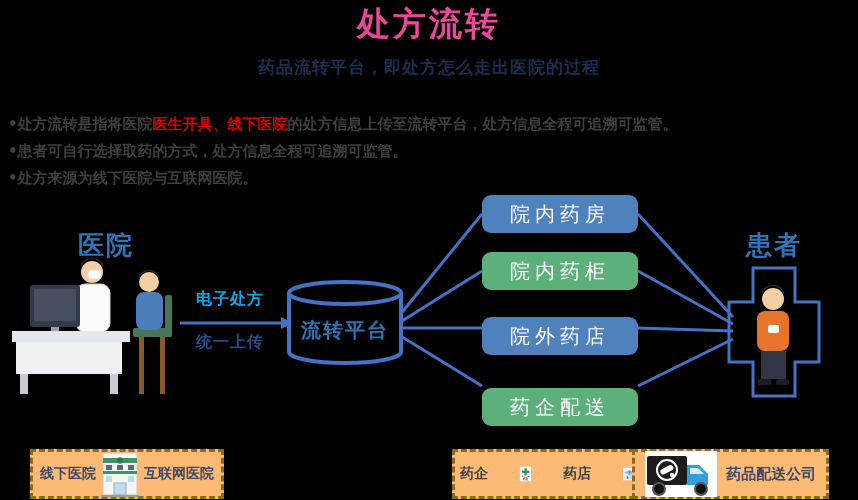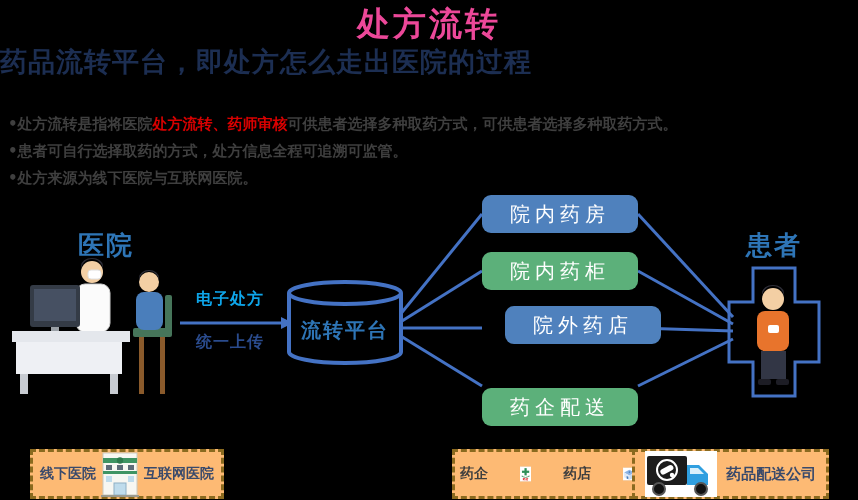--- a/index.html
+++ b/index.html
@@ -3,21 +3,21 @@
 <meta charset="utf-8">
 <style>
   html,body{margin:0;padding:0;background:#000;}
   .stage{position:relative;width:858px;height:500px;background:#000;overflow:hidden;
          font-family:"DejaVu Sans",sans-serif;}
   .abs{position:absolute;}
 
   
   .title-main{top:2px;left:0;right:0;text-align:center;font-size:33px;font-weight:bold;
               color:#ec4899;letter-spacing:3px;}
-  .title-sub{top:44px;left:0;right:0;font-size:27px;font-weight:bold;
+  .title-sub{top:56px;left:0;right:0;text-align:center;font-size:17px;font-weight:bold;
              color:#1c2e52;letter-spacing:1px;}
 
   
   .bullets{left:8px;top:111px;width:730px;font-size:15px;font-weight:bold;color:#3f3f3f;
            line-height:27px;}
   .bullets .red{color:#d90000;}
   .bullet-row{white-space:nowrap;}
 
   
   .lbl-hospital{left:78px;top:228px;font-size:26px;font-weight:bold;color:#2e75b6;letter-spacing:2px;}
@@ -26,21 +26,21 @@
   .arrow-bottom{left:196px;top:332px;font-size:16px;font-weight:bold;color:#2a4b8d;letter-spacing:1px;}
   .platform-text{left:289px;top:317px;width:112px;text-align:center;font-size:20px;
                  font-weight:bold;color:#2e75b6;letter-spacing:2px;z-index:3;}
 
   
   .channel{left:482px;width:156px;height:38px;border-radius:9px;color:#fff;font-size:20px;
            font-weight:normal;display:flex;align-items:center;justify-content:center;
            letter-spacing:5px;z-index:2;}
   .ch-blue{background:#4f81bd;}
   .ch-green{background:#5cb07a;}
-  .ch0{top:195px;} .ch1{top:252px;} .ch2{top:306px;margin-left:23px;} .ch3{top:388px;}
+  .ch0{top:195px;} .ch1{top:252px;} .ch2{top:317px;} .ch3{top:388px;}
 
   
   .legendbox{top:449px;height:50px;border:3px dashed #8a6a1f;background:#fdba74;
              display:flex;align-items:center;justify-content:space-around;
              padding:0 5px;box-sizing:border-box;z-index:2;}
   .lb1{left:30px;width:194px;}
   .lb2{left:452px;width:192px;gap:32px;}
   .lb3{left:632px;width:197px;}
   .legend-text{font-size:14px;font-weight:bold;color:#3a4a6b;white-space:nowrap;}
   .legend-text-sm{font-size:14px;font-weight:bold;color:#3f3f3f;white-space:nowrap;}
@@ -113,21 +113,21 @@
       <rect x="761" y="351" width="25" height="28" fill="#323645"></rect>
       <rect x="758" y="379" width="13" height="6" rx="2" fill="#1d1d25"></rect>
       <rect x="776" y="379" width="13" height="6" rx="2" fill="#1d1d25"></rect>
     </g>
   </svg>
 
   <div class="abs title-main">处方流转</div>
   <div class="abs title-sub">药品流转平台，即处方怎么走出医院的过程</div>
 
   <div class="abs bullets">
-    <div class="bullet-row"><span>•</span><span>处方流转是指将医院</span><span class="red">处方流转、药师审核</span><span>可供患者选择多种取药方式，可供患者选择多种取药方式。</span></div>
+    <div class="bullet-row"><span>•</span><span>处方流转是指将医院</span><span class="red">医生开具、线下医院</span><span>的处方信息上传至流转平台，处方信息全程可追溯可监管。</span></div>
     <div class="bullet-row"><span>•</span><span>患者可自行选择取药的方式，处方信息全程可追溯可监管。</span></div>
     <div class="bullet-row"><span>•</span><span>处方来源为线下医院与互联网医院。</span></div>
   </div>
 
   <div class="abs lbl-hospital">医院</div>
   <div class="abs arrow-top">电子处方</div>
   <div class="abs arrow-bottom">统一上传</div>
   <div class="abs platform-text">流转平台</div>
   <div class="abs lbl-patient">患者</div>
 

